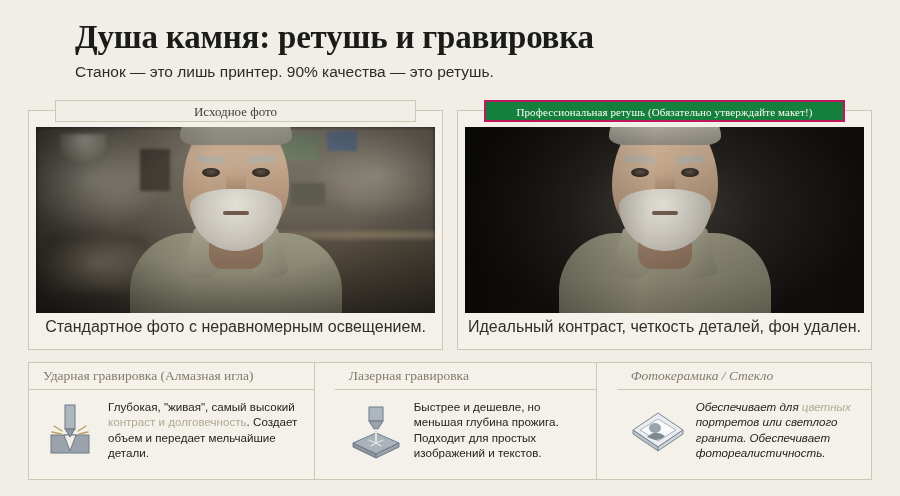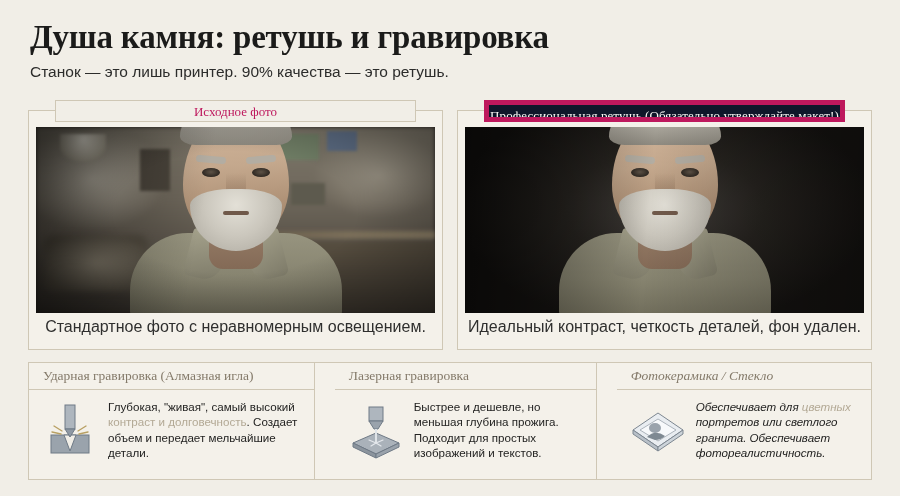--- a/index.html
+++ b/index.html
@@ -17,20 +17,21 @@
     position: relative;
     width: 900px;
     height: 496px;
     background: #f1eee7;
     box-sizing: border-box;
   }
 
   
   .header {
     padding: 20px 38px 0 30px;
+    margin-left: 45px;
   }
   .title {
     font-family: "Liberation Serif", serif;
     font-size: 33px;
     font-weight: 700;
     color: #1b1b1a;
     letter-spacing: -0.2px;
     line-height: 1.08;
     margin: 0;
     white-space: nowrap;
@@ -74,28 +75,28 @@
     text-align: center;
     font-family: "Liberation Serif", serif;
     font-size: 13px;
     box-sizing: border-box;
     white-space: nowrap;
     overflow: hidden;
   }
   .panel-header.plain {
     background: #f1eee7;
     border: 1px solid #cfc7b5;
-    color: #be185d;
+    color: #404040;
   }
   .panel-header.filled {
-    background: #0f172a;
-    border: 5px solid #be185d;
+    background: #15803d;
+    border: 2px solid #be185d;
     color: #fdfbf6;
     letter-spacing: 0.1px;
-    font-size: 13px;
+    font-size: 11px;
   }
   .photo {
     width: 100%;
     height: 186px;
     position: relative;
     overflow: hidden;
     background: #2a2622;
     box-sizing: border-box;
   }
   .caption {

